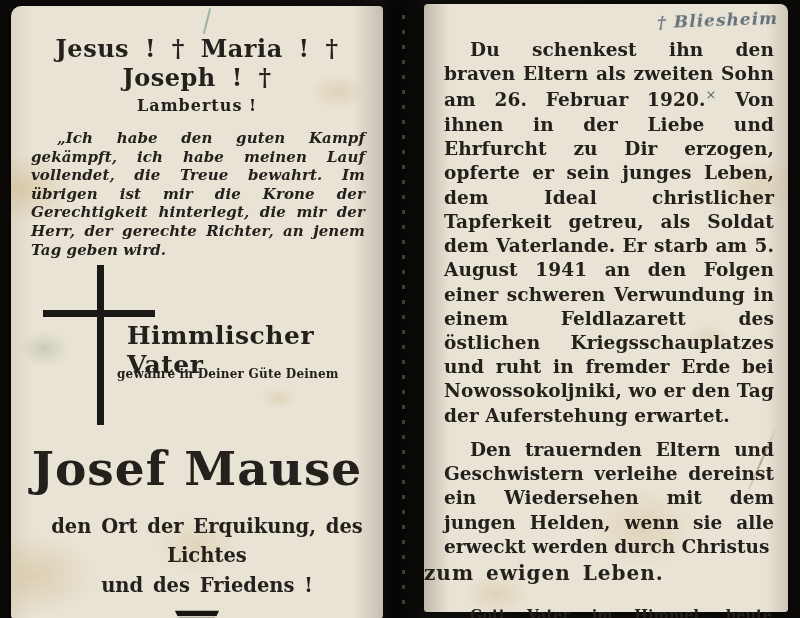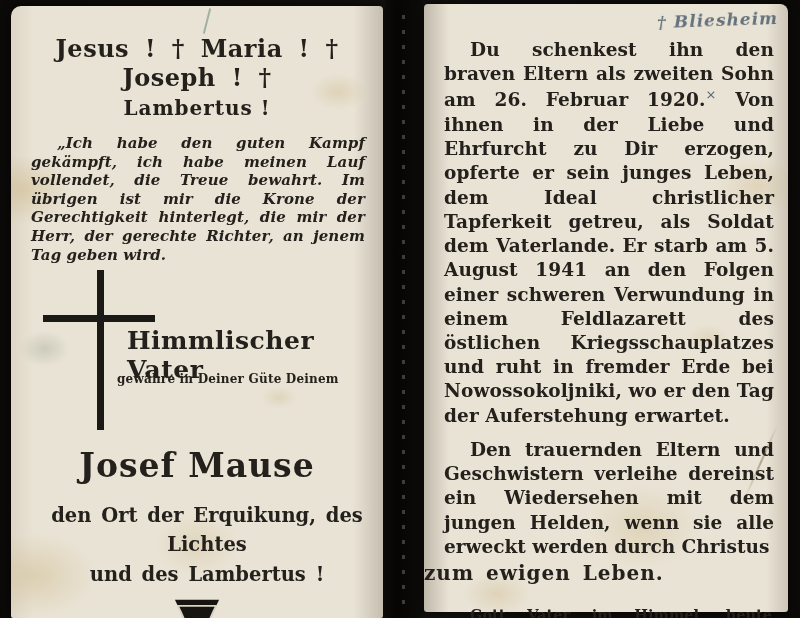--- a/index.html
+++ b/index.html
@@ -39,37 +39,37 @@
   }
   .stitches{
     position:absolute;left:17px;top:4px;width:3px;height:610px;
     background:repeating-linear-gradient(to bottom, transparent 0 11px, rgba(205,198,180,.28) 11px 15px);
   }
   
   .invocation{
     margin:28px 8px 0 8px;text-align:center;
     font-size:24px;font-weight:700;word-spacing:7px;letter-spacing:.5px;
   }
-  .patron{margin-top:4px;text-align:center;font-size:20px;font-weight:700;letter-spacing:1px;}
+  .patron{margin-top:4px;text-align:center;font-size:16px;font-weight:700;letter-spacing:1px;}
   .quote{
     margin:14px 18px 0 20px;font-size:15px;font-weight:700;line-height:1.24;
     text-align:justify;text-indent:26px;letter-spacing:.1px;font-style:italic;
   }
   .mid-block{position:relative;height:172px;margin-top:4px;}
   .latin-cross{position:absolute;left:20px;top:-2px;}
   .prayer-heading{
     position:absolute;left:116px;top:58px;font-size:25px;font-weight:700;
     letter-spacing:.5px;word-spacing:5px;
   }
   .grant{
     position:absolute;left:106px;top:102px;font-size:12px;font-weight:700;line-height:1.5;
     letter-spacing:.2px;
   }
   .deceased{
-    margin-top:6px;text-align:center;font-size:33px;font-weight:700;letter-spacing:1px;
+    margin-top:6px;text-align:center;font-size:47px;font-weight:700;letter-spacing:1px;
   }
   .petition{
     margin-top:16px;text-align:center;font-size:19.5px;font-weight:700;line-height:1.5;
     word-spacing:3px;
     padding-left:20px;
   }
   .emblem-wrap{margin-top:8px;text-align:center;}
   
   .hand-note{
     position:absolute;top:6px;right:10px;
@@ -130,21 +130,21 @@
       <div class="prayer-heading">Himmlischer Vater</div>
       <div class="grant">
         <div>gewähre in Deiner Güte Deinem</div>
       </div>
     </div>
 
     <div class="deceased">Josef Mause</div>
 
     <div class="petition">
       <div>den Ort der Erquikung, des Lichtes</div>
-      <div>und des Lambertus !</div>
+      <div>und des Friedens !</div>
     </div>
 
     <div class="emblem-wrap">
       
       <svg width="92" height="92" viewBox="0 0 100 100">
         <path fill="#171512" d="M26,3 L74,3 Q63,25 60,40 Q75,37 97,26 L97,74 Q75,63 60,60 Q63,75 74,97
              L26,97 Q37,75 40,60 Q25,63 3,74 L3,26 Q25,37 40,40 Q37,25 26,3 Z"></path>
         <path fill="none" stroke="#d9d3c3" stroke-width="2.2" transform="translate(50 50) scale(0.86) translate(-50 -50)" d="M26,3 L74,3 Q63,25 60,40 Q75,37 97,26 L97,74 Q75,63 60,60 Q63,75 74,97
              L26,97 Q37,75 40,60 Q25,63 3,74 L3,26 Q25,37 40,40 Q37,25 26,3 Z"></path>
         <text x="50" y="89" text-anchor="middle" font-size="10" font-weight="bold" fill="#e6e0d2" font-family="DejaVu Serif, serif">1939</text>

